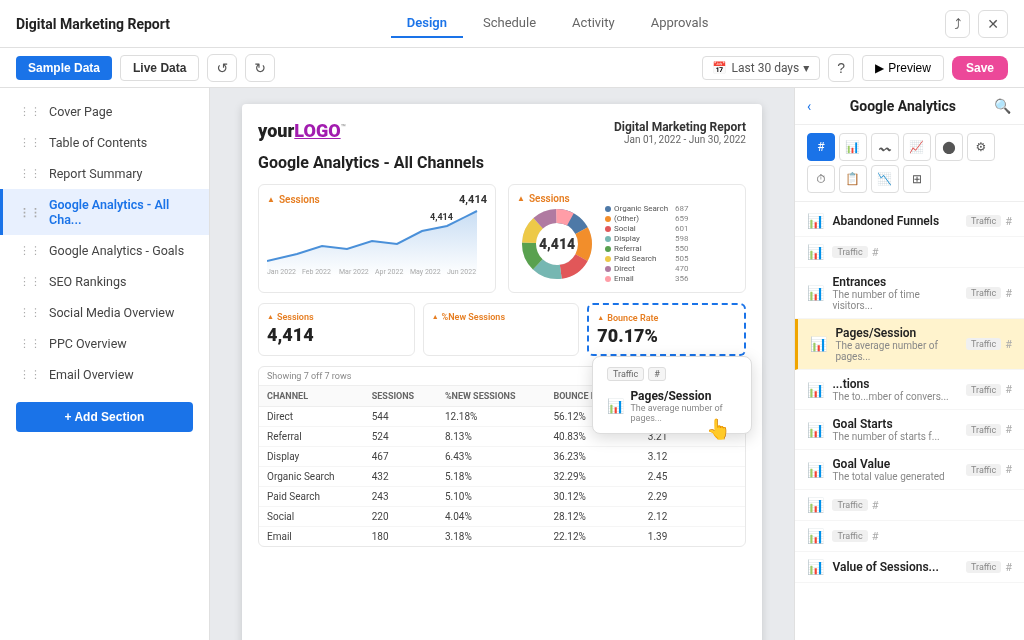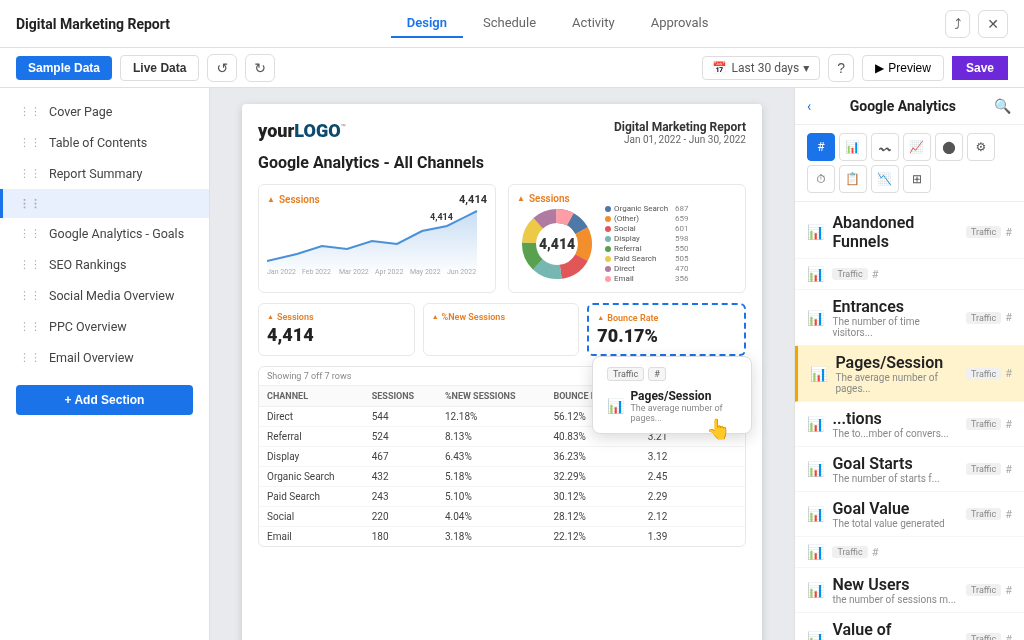--- a/index.html
+++ b/index.html
@@ -14,38 +14,38 @@
     .top-actions { display: flex; gap: 8px; align-items: center; }
     .icon-btn { background: none; border: 1px solid #ddd; border-radius: 6px; padding: 5px 8px; cursor: pointer; color: #555; font-size: 14px; }
 
     
     .toolbar { background: #fff; border-bottom: 1px solid #e0e0e0; height: 40px; display: flex; align-items: center; padding: 0 16px; gap: 8px; }
     .btn-sample { background: #1a73e8; color: #fff; border: none; border-radius: 4px; padding: 5px 12px; font-size: 12px; font-weight: 600; cursor: pointer; }
     .btn-live { background: #fff; color: #333; border: 1px solid #ddd; border-radius: 4px; padding: 5px 12px; font-size: 12px; font-weight: 600; cursor: pointer; }
     .toolbar-sep { flex: 1; }
     .date-range { border: 1px solid #ddd; border-radius: 4px; padding: 4px 10px; font-size: 12px; color: #555; background: #fff; cursor: pointer; display: flex; align-items: center; gap: 4px; }
     .btn-preview { background: #fff; border: 1px solid #ddd; border-radius: 4px; padding: 5px 12px; font-size: 12px; cursor: pointer; display: flex; align-items: center; gap: 4px; }
-    .btn-save { background: #6d28d9; color: #fff; border: none; border-radius: 0; padding: 5px 14px; font-size: 12px; font-weight: 600; cursor: pointer; }
+    .btn-save { background: #ec4899; color: #fff; border: none; border-radius: 8px; padding: 5px 14px; font-size: 12px; font-weight: 600; cursor: pointer; }
 
     
     .main-layout { display: flex; height: calc(640px - 88px); }
 
     
     .left-sidebar { width: 210px; background: #fff; border-right: 1px solid #e0e0e0; overflow-y: auto; padding: 8px 0; flex-shrink: 0; }
     .sidebar-item { display: flex; align-items: center; gap: 8px; padding: 8px 16px; cursor: pointer; font-size: 12.5px; color: #444; border-left: 3px solid transparent; }
     .sidebar-item.active { background: #e8f0fe; border-left: 3px solid #1a73e8; color: #1a73e8; font-weight: 600; }
     .sidebar-icon { color: #aaa; font-size: 11px; }
     .add-section-btn { margin: 12px 16px; background: #1a73e8; color: #fff; border: none; border-radius: 4px; padding: 8px 0; width: calc(100% - 32px); font-size: 12px; font-weight: 600; cursor: pointer; }
 
     
     .canvas-area { flex: 1; overflow: auto; background: #e8eaed; padding: 16px; display: flex; justify-content: center; }
     .report-page { background: #fff; width: 520px; min-height: 560px; border-radius: 4px; box-shadow: 0 2px 8px rgba(0,0,0,0.15); padding: 16px; position: relative; }
     .report-header { display: flex; justify-content: space-between; align-items: flex-start; margin-bottom: 8px; }
     .logo-text { font-size: 18px; font-weight: 900; color: #222; }
-    .logo-text span { color: #0c4a6e; }
+    .logo-text span { color: #a21caf; text-decoration: underline; }
     .logo-tm { font-size: 8px; color: #aaa; }
     .report-info { text-align: right; font-size: 10px; color: #666; }
     .report-info .report-title { font-size: 12px; font-weight: 700; color: #333; }
     .report-main-title { text-align: left; font-size: 16px; font-weight: 700; color: #222; margin-bottom: 12px; }
 
     
     .charts-row { display: flex; gap: 12px; margin-bottom: 10px; }
     .chart-box { flex: 1; border: 1px solid #e8e8e8; border-radius: 6px; padding: 8px; }
     .chart-label { font-size: 10px; color: #e67e22; font-weight: 600; display: flex; align-items: center; gap: 4px; }
     .chart-label::before { content: '▲'; font-size: 8px; }
@@ -89,21 +89,21 @@
     .right-panel-title { font-size: 14px; font-weight: 700; color: #222; }
     .right-panel-back { color: #1a73e8; font-size: 14px; cursor: pointer; }
     .right-panel-search { color: #555; font-size: 14px; cursor: pointer; }
     .icon-grid { display: flex; flex-wrap: wrap; gap: 4px; padding: 8px 12px; border-bottom: 1px solid #eee; }
     .icon-grid-item { width: 28px; height: 28px; display: flex; align-items: center; justify-content: center; border: 1px solid #ddd; border-radius: 4px; font-size: 12px; cursor: pointer; color: #555; }
     .icon-grid-item.active { background: #1a73e8; color: #fff; border-color: #1a73e8; }
     .metric-list { padding: 4px 0; }
     .metric-item { display: flex; align-items: center; gap: 8px; padding: 7px 12px; border-bottom: 1px solid #f5f5f5; cursor: pointer; }
     .metric-icon { color: #e67e22; font-size: 14px; }
     .metric-info { flex: 1; }
-    .metric-name { font-size: 16px; font-weight: 600; color: #222; }
+    .metric-name { font-size: 12px; font-weight: 600; color: #222; }
     .metric-desc { font-size: 10px; color: #888; }
     .metric-tags { display: flex; gap: 4px; align-items: center; }
     .metric-tag { font-size: 9px; color: #888; background: #f0f0f0; border-radius: 3px; padding: 1px 5px; }
     .metric-hash { font-size: 11px; color: #aaa; cursor: pointer; }
     .metric-item.highlighted { background: #fff3cd; border-left: 3px solid #f0a500; }
   </style>
 </head>
 <body>
 
 <div class="top-bar">
@@ -144,20 +144,21 @@
     <div class="sidebar-item">
       <span class="sidebar-icon">⋮⋮</span>
       <span>Table of Contents</span>
     </div>
     <div class="sidebar-item">
       <span class="sidebar-icon">⋮⋮</span>
       <span>Report Summary</span>
     </div>
     <div class="sidebar-item active">
       <span class="sidebar-icon">⋮⋮</span>
+      <span>Google Analytics - All Cha...</span>
     </div>
     <div class="sidebar-item">
       <span class="sidebar-icon">⋮⋮</span>
       <span>Google Analytics - Goals</span>
     </div>
     <div class="sidebar-item">
       <span class="sidebar-icon">⋮⋮</span>
       <span>SEO Rankings</span>
     </div>
     <div class="sidebar-item">
@@ -472,24 +473,20 @@
     </div>
         <div class="metric-item">
       <span class="metric-icon">📊</span>
       <div class="metric-tags">
         <span class="metric-tag">Traffic</span>
         <span class="metric-hash">#</span>
       </div>
     </div>
         <div class="metric-item">
       <span class="metric-icon">📊</span>
-      <div class="metric-info">
-        <div class="metric-name">New Users</div>
-        <div class="metric-desc">the number of sessions m...</div>
-      </div>
       <div class="metric-tags">
         <span class="metric-tag">Traffic</span>
         <span class="metric-hash">#</span>
       </div>
     </div>
         <div class="metric-item">
       <span class="metric-icon">📊</span>
       <div class="metric-info">
         <div class="metric-name">Value of Sessions...</div>
         <div class="metric-desc"></div>

